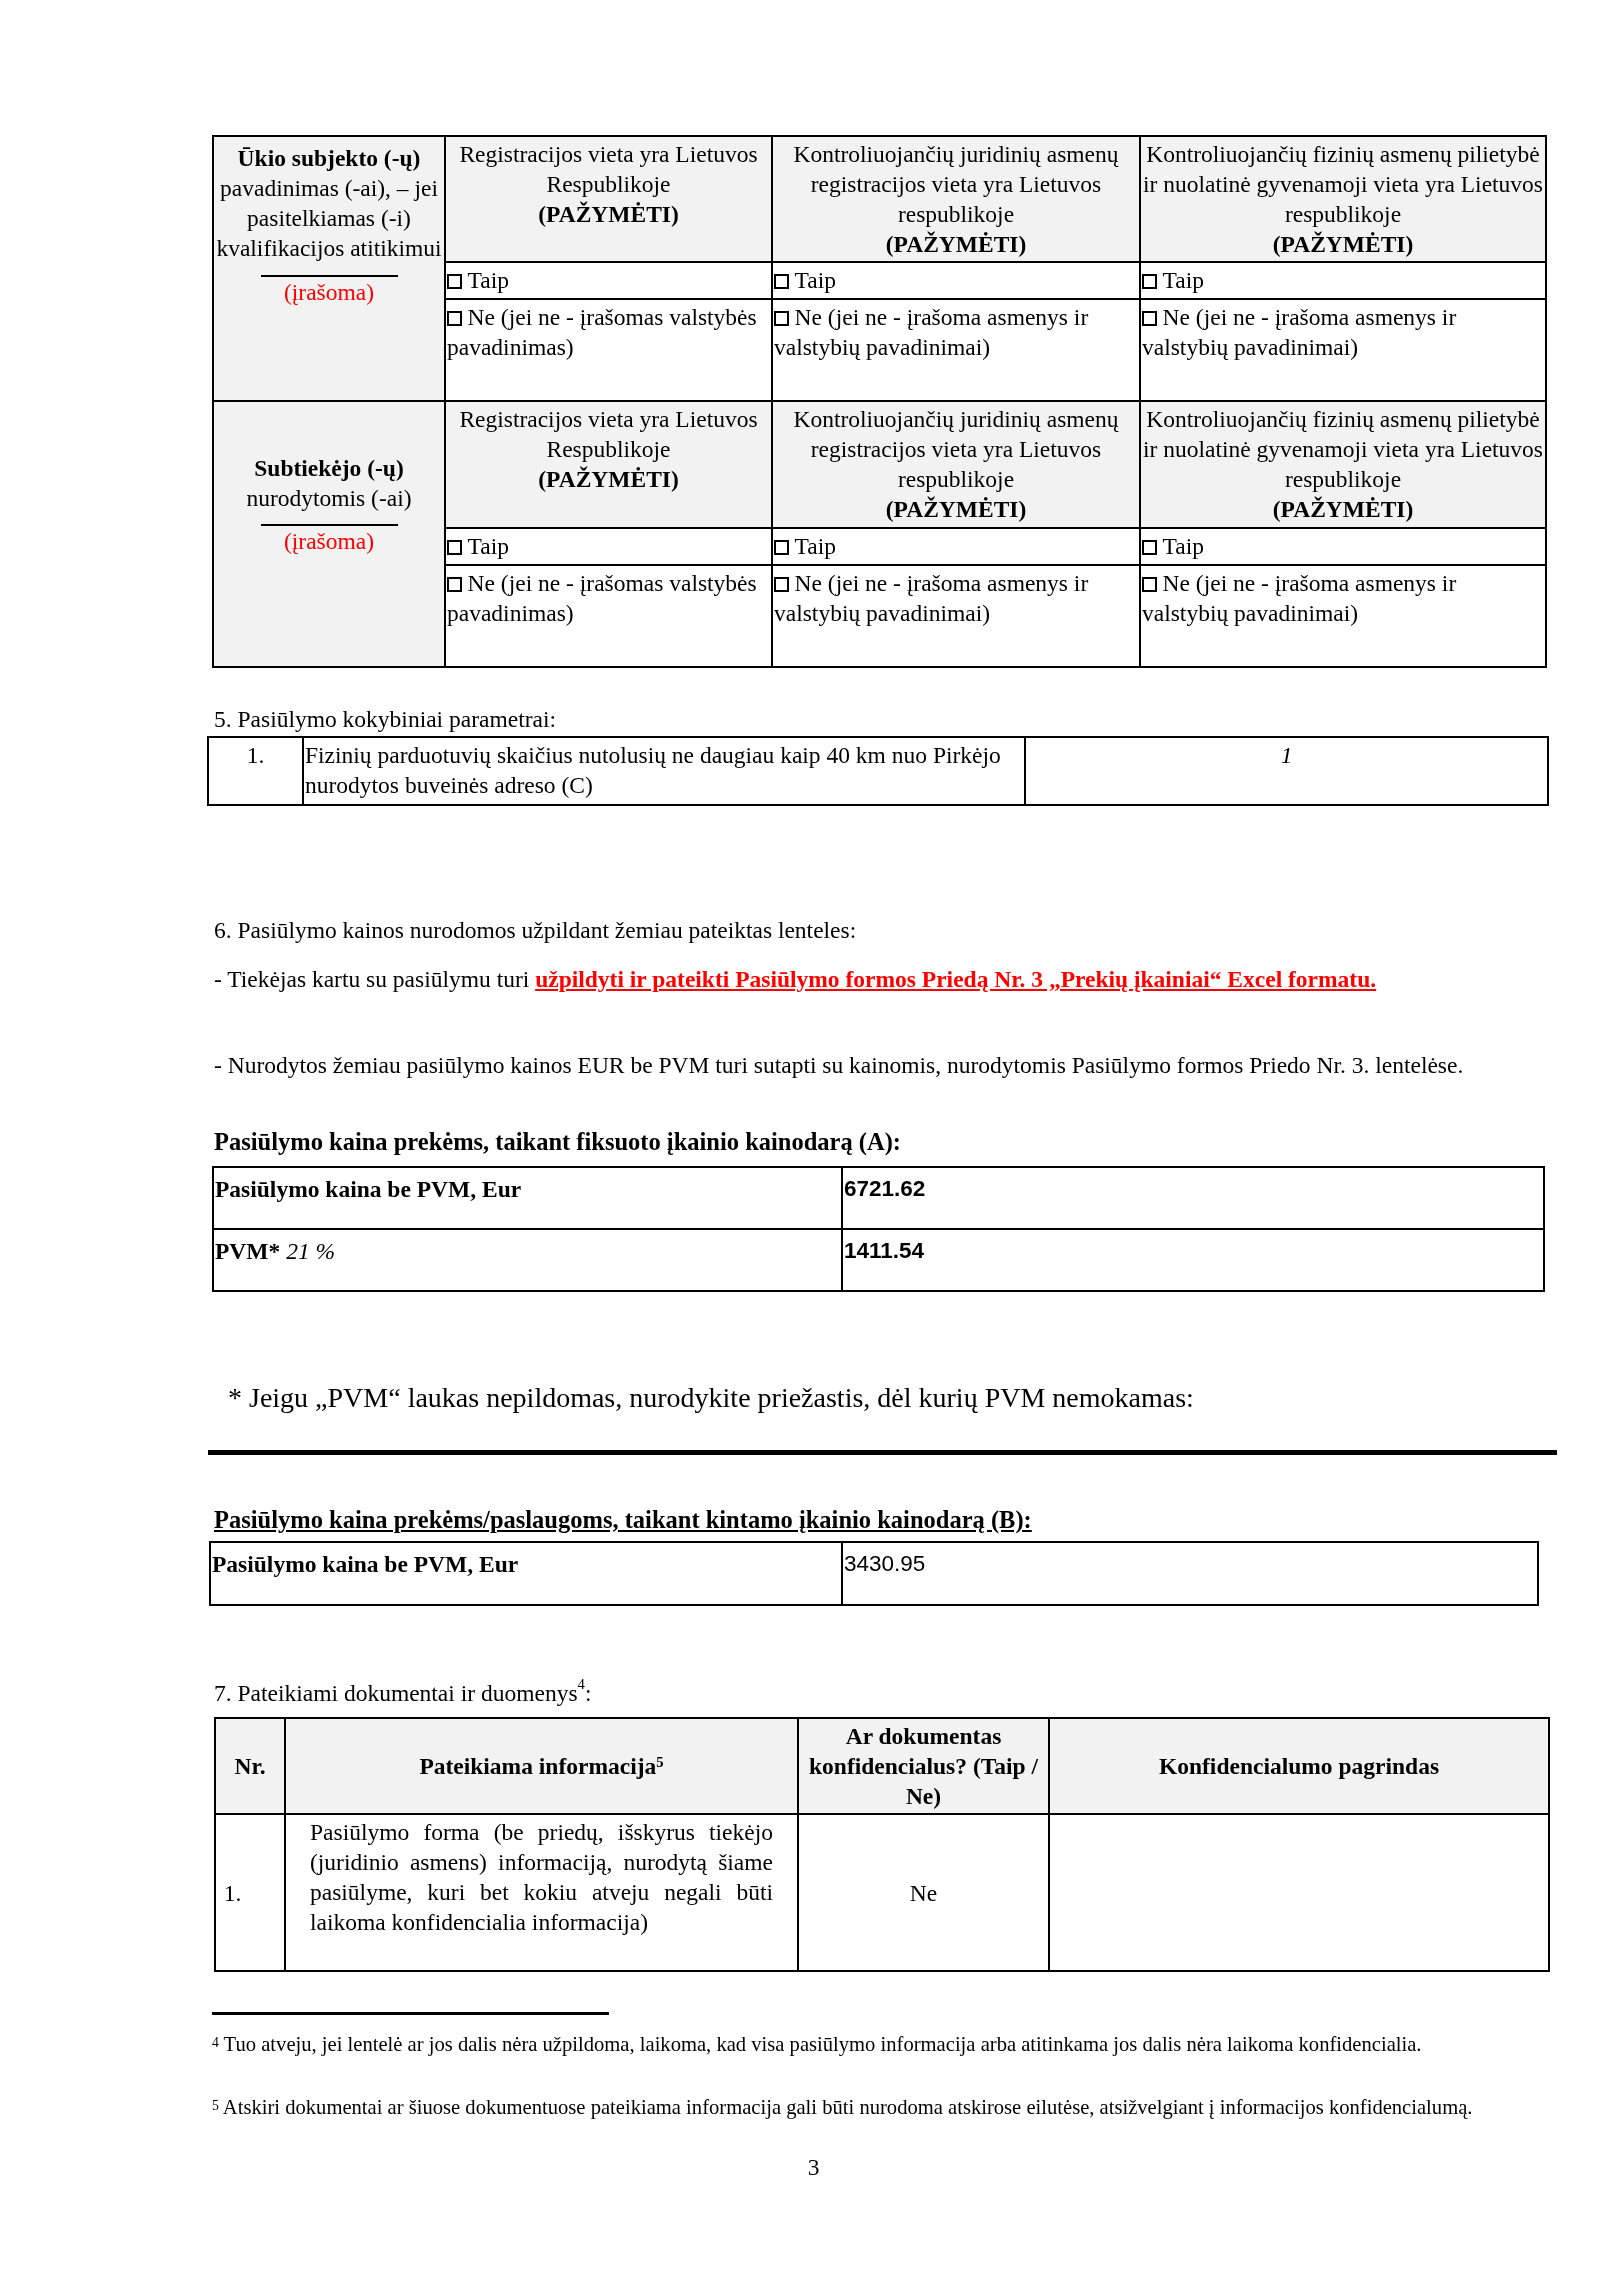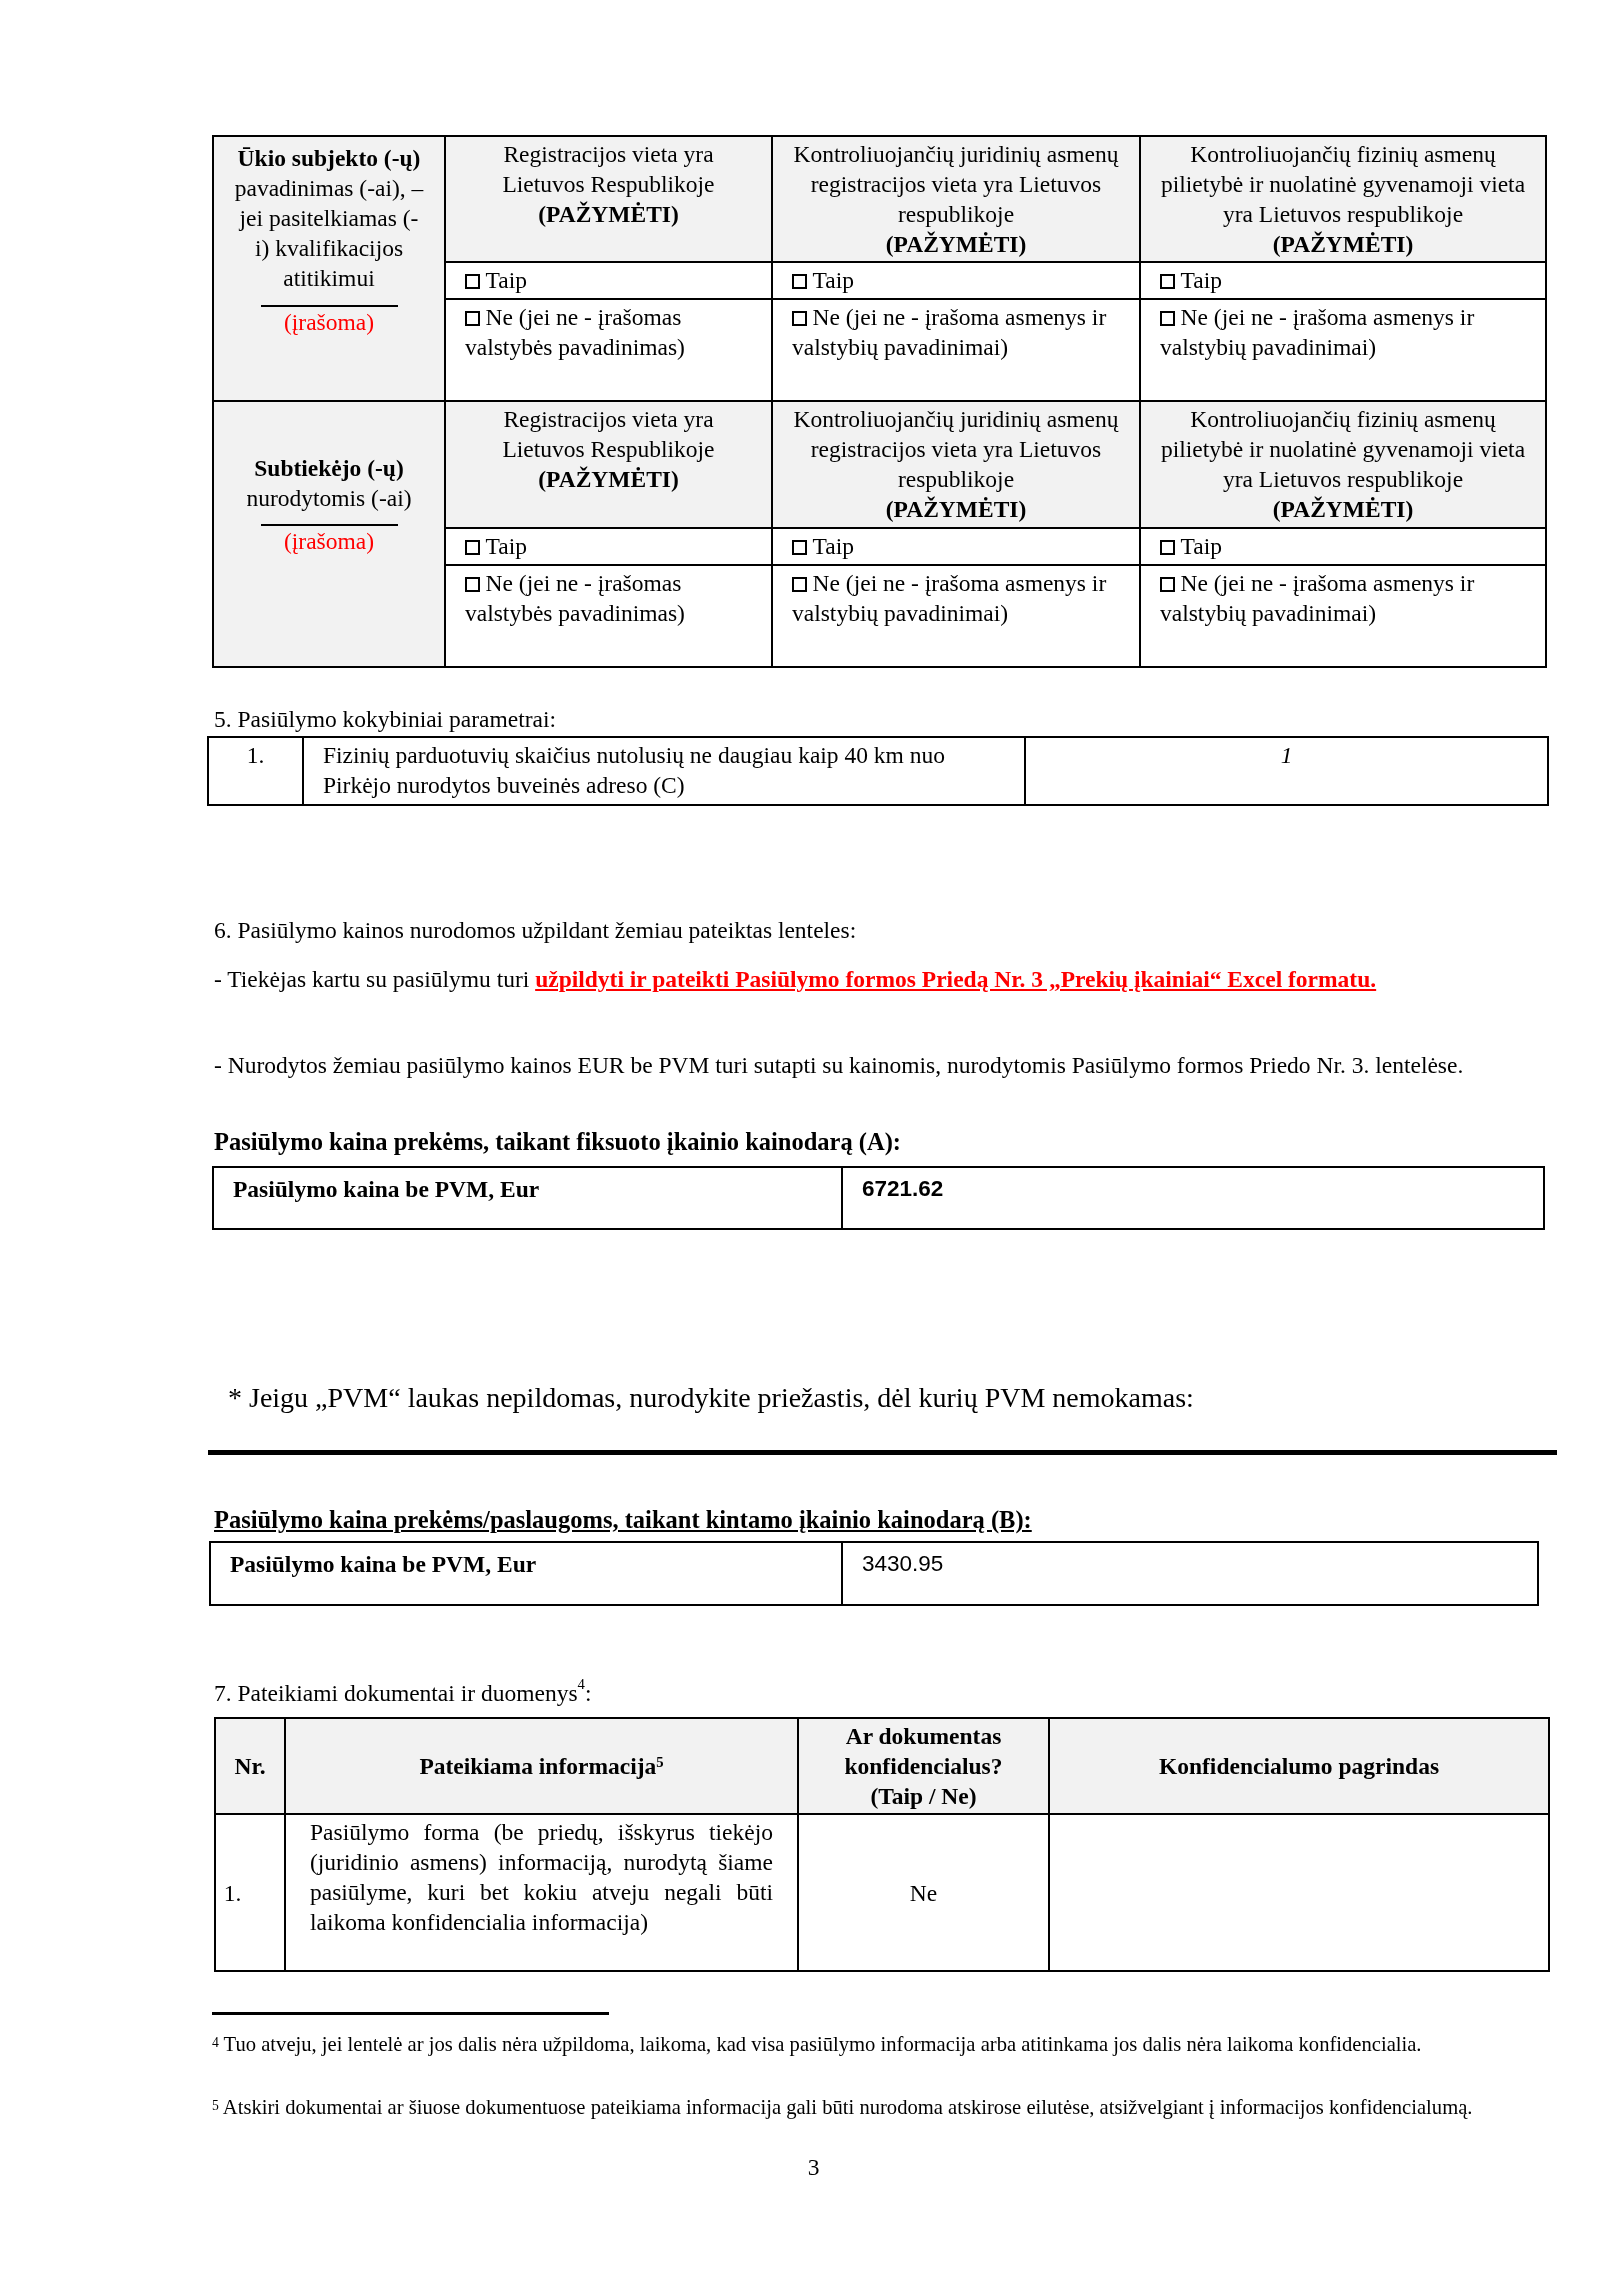--- a/index.html
+++ b/index.html
@@ -1,20 +1,20 @@
 <!DOCTYPE html>
 <html><head>
 <meta charset="utf-8">
 <style>
   html, body { margin:0; padding:0; background:#fff; }
   body { width:1621px; height:2293px; position:relative; overflow:hidden;
          font-family:"Liberation Serif", serif; color:#000; font-size:23.5px; }
   .abs { position:absolute;text-align:center; }
   table { border-collapse:collapse; position:absolute; table-layout:fixed; }
-  td { border:2px solid #000; vertical-align:top; padding:2px 19px; line-height:30px; font-size:23.5px; }
+  td { border:2px solid #000; vertical-align:top; padding:2px 1px; line-height:30px; font-size:23.5px; }
   .gray { background:#f2f2f2; }
   .c { text-align:center; }
   .b { font-weight:bold; }
   .red { color:#ff0000; }
   .ul { text-decoration:underline; }
   .box { display:inline-block; width:14.7px; height:14.7px; border:2px solid #000; margin-right:5.9px; vertical-align:-1px; box-sizing:border-box; }
   .sup { font-size:14.7px; vertical-align:top; position:relative; top:-3.9px; }
   .fill-line { display:block; margin:11.8px auto 0; width:137px; border-top:2px solid #000; }
   .sans { font-family:"Liberation Sans", sans-serif; }
   .just { text-align:justify; }
@@ -105,20 +105,24 @@
 <table style="left:212px; top:1166px; width:1331px;">
   <colgroup>
       <col style="width:629px">
       <col style="width:702px">
     </colgroup>
   <tbody>
       <tr style="height:62px">
     <td class="b" style="padding-top:5.9px;"><span>Pasiūlymo kaina be PVM, Eur</span></td>
     <td class="b sans" style="padding-top:5.9px; font-size:22.5px;">6721.62</td>
   </tr>
+  <tr style="height:62px">
+    <td class="b" style="padding-top:5.9px;"><span>PVM*</span><i style="font-weight:normal"> 21 %</i></td>
+    <td class="b sans" style="padding-top:5.9px; font-size:22.5px;">1411.54</td>
+  </tr>
 </tbody>
   </table>
 
 <div class="abs" style="left:228px; top:1382px; font-size:28px;">* Jeigu „PVM“ laukas nepildomas, nurodykite priežastis, dėl kurių PVM nemokamas:</div>
 <div class="abs" style="left:208px; top:1450px; width:1349px; height:4.9px; background:#000;"></div>
 
 <div class="abs b" style="left:214px; top:1506px; font-size:24.5px;text-decoration:underline;">Pasiūlymo kaina prekėms/paslaugoms, taikant kintamo įkainio kainodarą (B):</div>
 <table style="left:209px; top:1541px; width:1328px;">
   <colgroup>
       <col style="width:632px">

